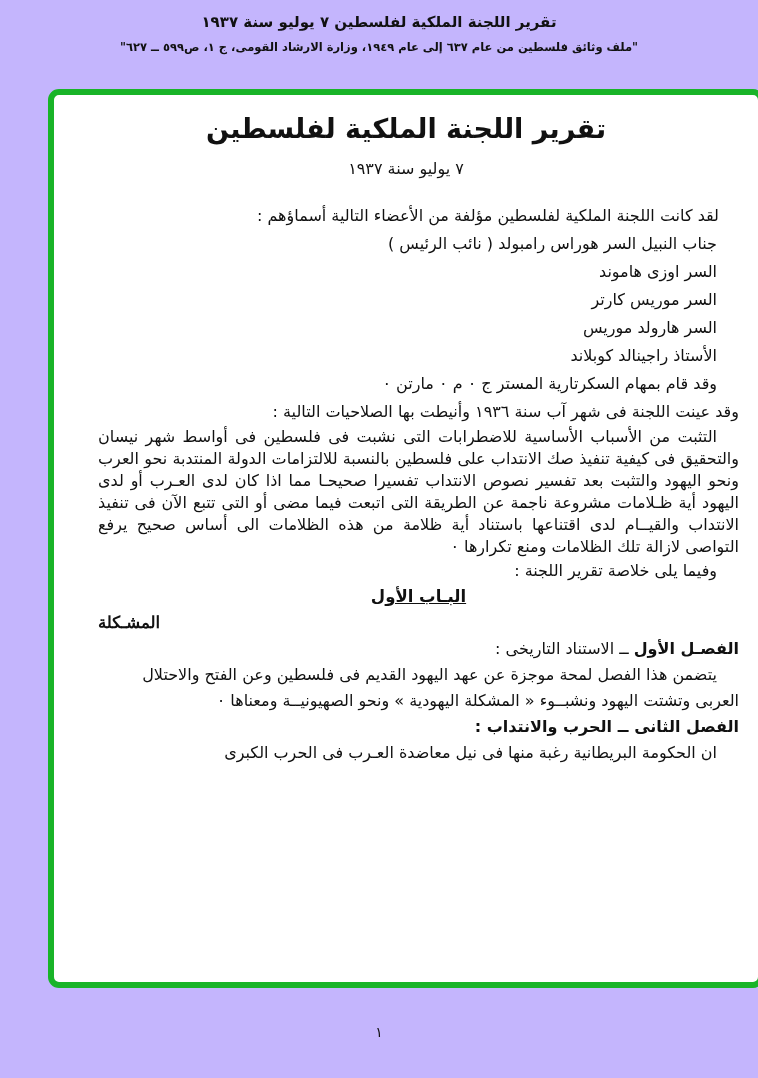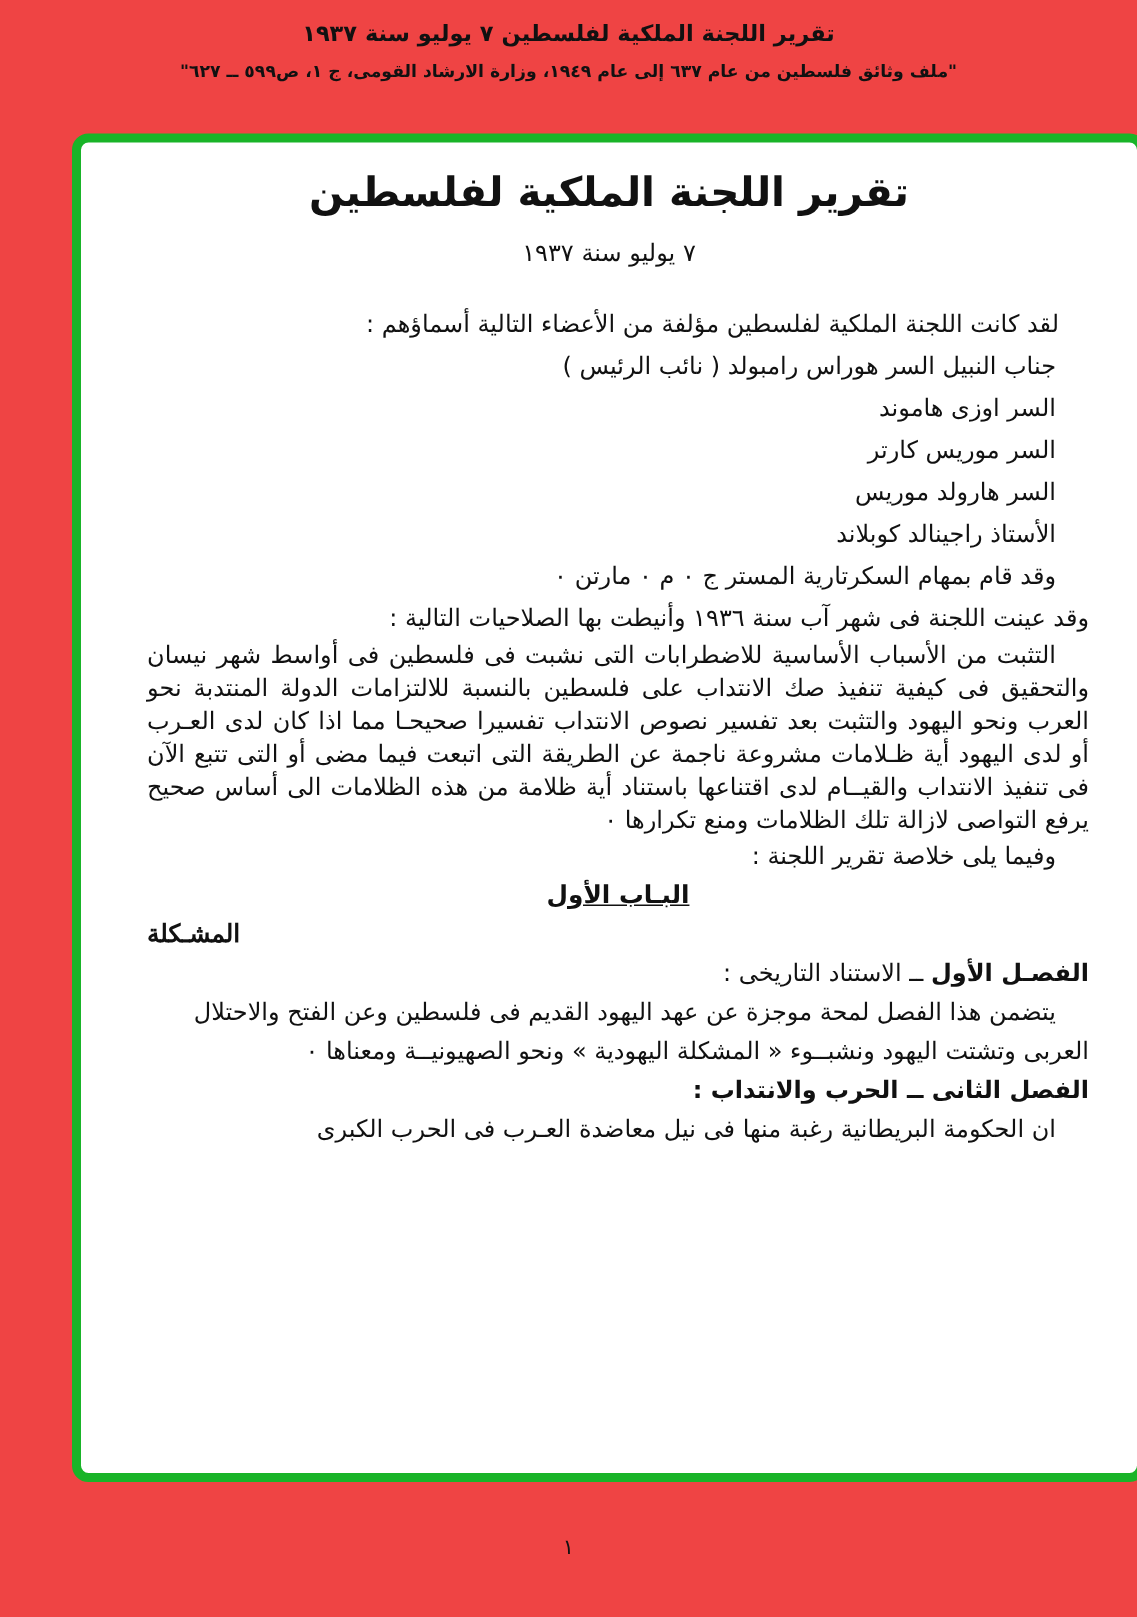--- a/index.html
+++ b/index.html
@@ -1,32 +1,32 @@
 <!DOCTYPE html>
 <html lang="ar"><head>
 <meta charset="utf-8">
 <style>
   * { margin:0; padding:0; box-sizing:border-box; }
   html,body { background:#ffffff; }
   body { font-family:"DejaVu Sans", sans-serif; color:#111; }
-  .page { position:relative; width:758px; height:1078px; background:#ef4444; overflow:hidden; margin:0 auto; }
+  .page { position:relative; width:758px; height:1078px; background:#c4b5fd; overflow:hidden; margin:0 auto; }
 
   
   .page-header { position:absolute; top:12px; left:0; width:100%; text-align:center; direction:rtl; }
   .page-header .hdr-title { font-size:15px; font-weight:bold; line-height:21px; letter-spacing:0; }
   .page-header .hdr-source { font-size:11.5px; font-weight:bold; margin-top:7px; }
 
   
   .frame { position:absolute; top:89px; left:48px; width:716px; height:899px;
            border:6px solid #19b428; border-radius:11px; background:#ffffff; }
 
   .doc-title { margin-top:16px; text-align:center; font-weight:bold; font-size:27px; line-height:36px; direction:rtl; }
   .doc-date  { margin-top:11px; text-align:center; font-weight:normal; font-size:16px; line-height:22px; direction:rtl; }
 
-  .doc-body { direction:rtl; text-align:right; margin:22px 32px 0 44px; font-size:16px; }
+  .doc-body { direction:rtl; text-align:right; margin:22px 19px 0 44px; font-size:16px; }
   .doc-body p { margin:0; }
 
   .intro       { line-height:28px; text-indent:20px; }
   .member      { line-height:28px; padding-right:22px; }
   .appointment { line-height:28px; }
   .mandate     { line-height:22px; text-align:justify; text-indent:22px; margin-top:2px; }
   .summary     { line-height:26px; text-indent:22px; margin-top:4px; }
 
   .part-head { text-align:center; font-weight:bold; line-height:26px; margin-top:12px; font-size:16.5px;text-decoration:underline; }
   .part-sub  { text-align:left; font-weight:bold; line-height:26px; font-size:16.5px;font-family:Liberation Serif, serif; }

